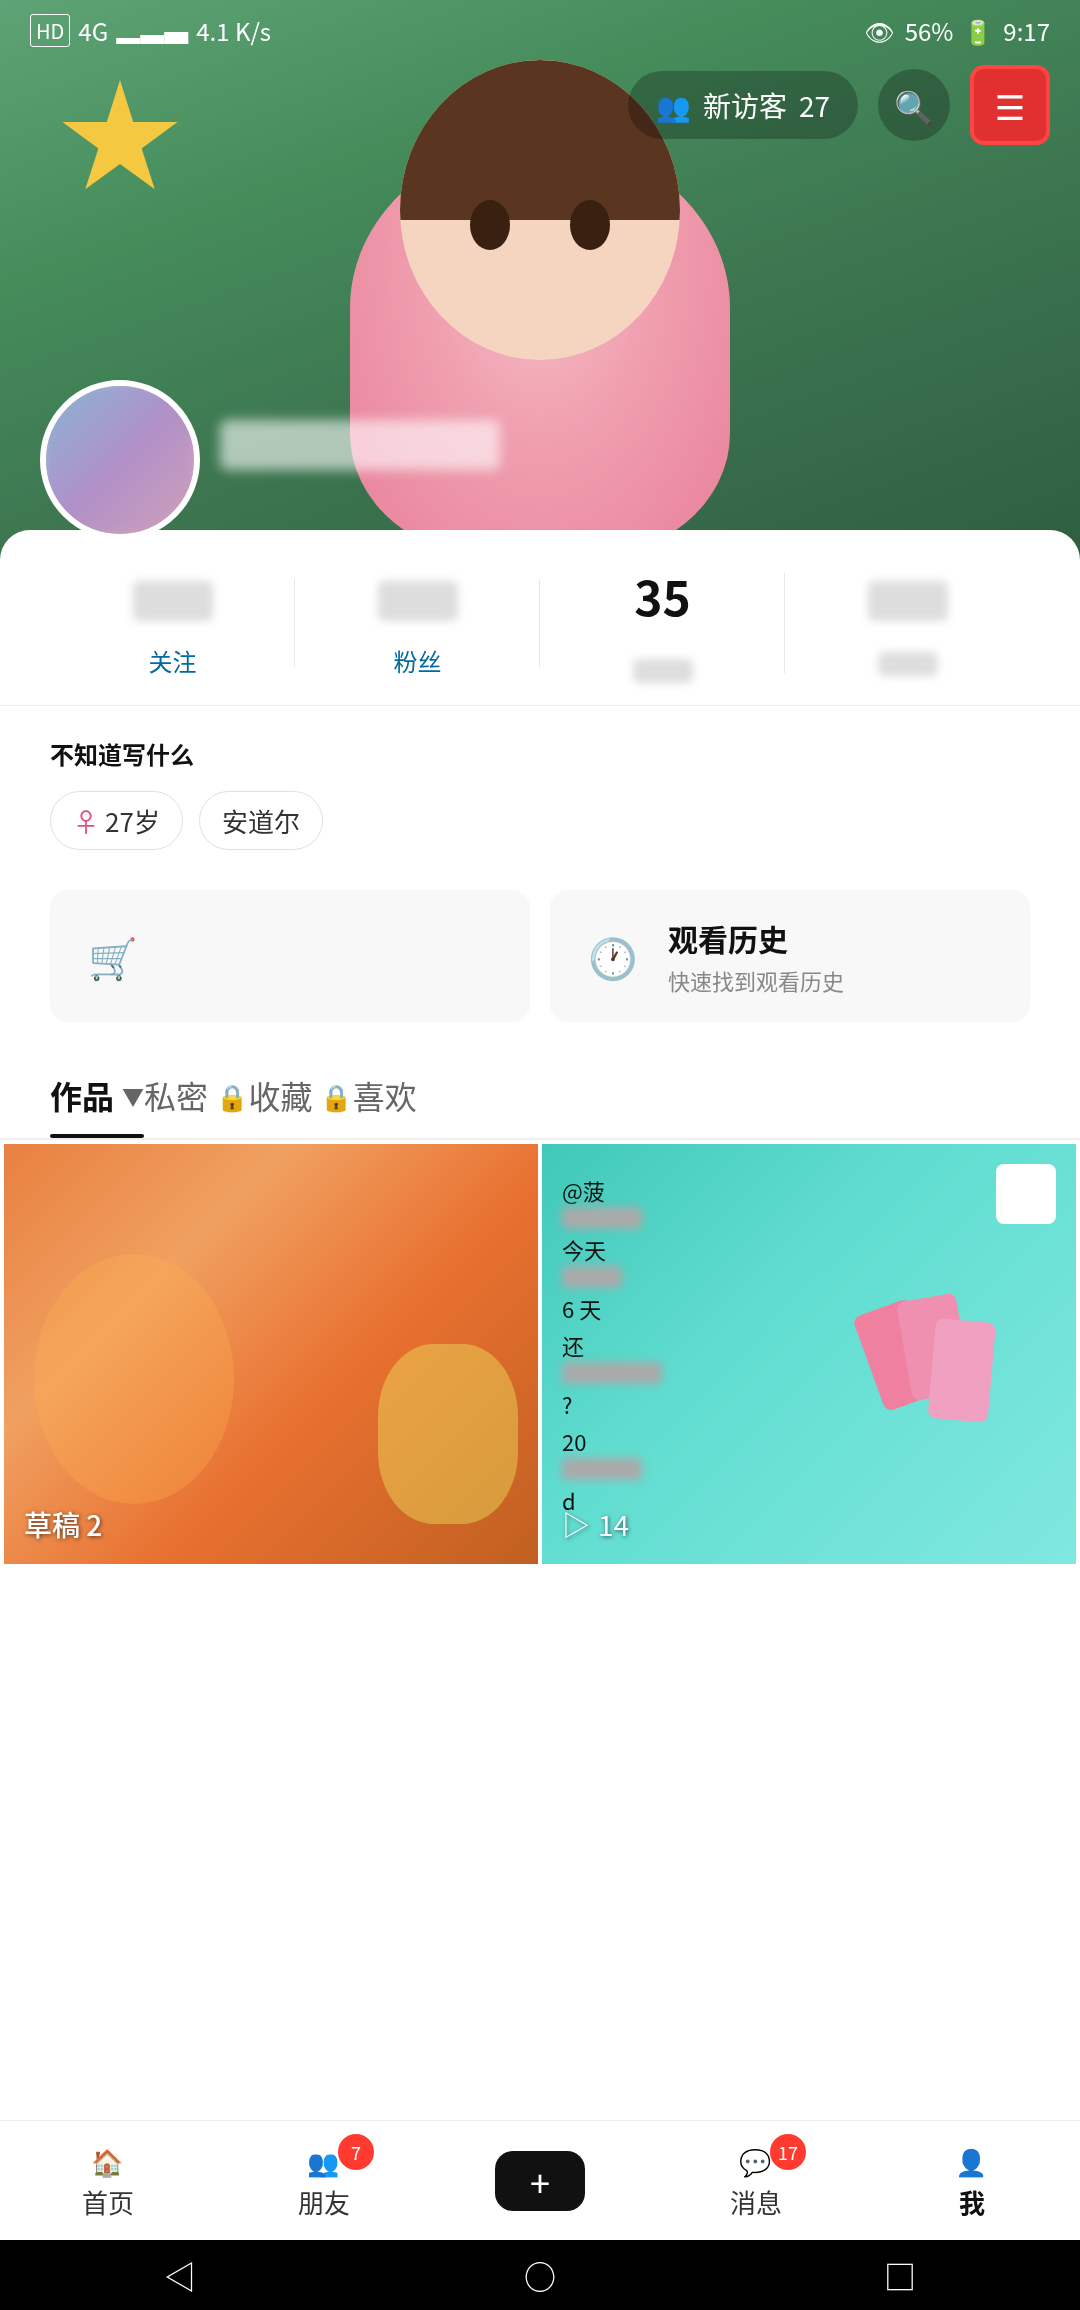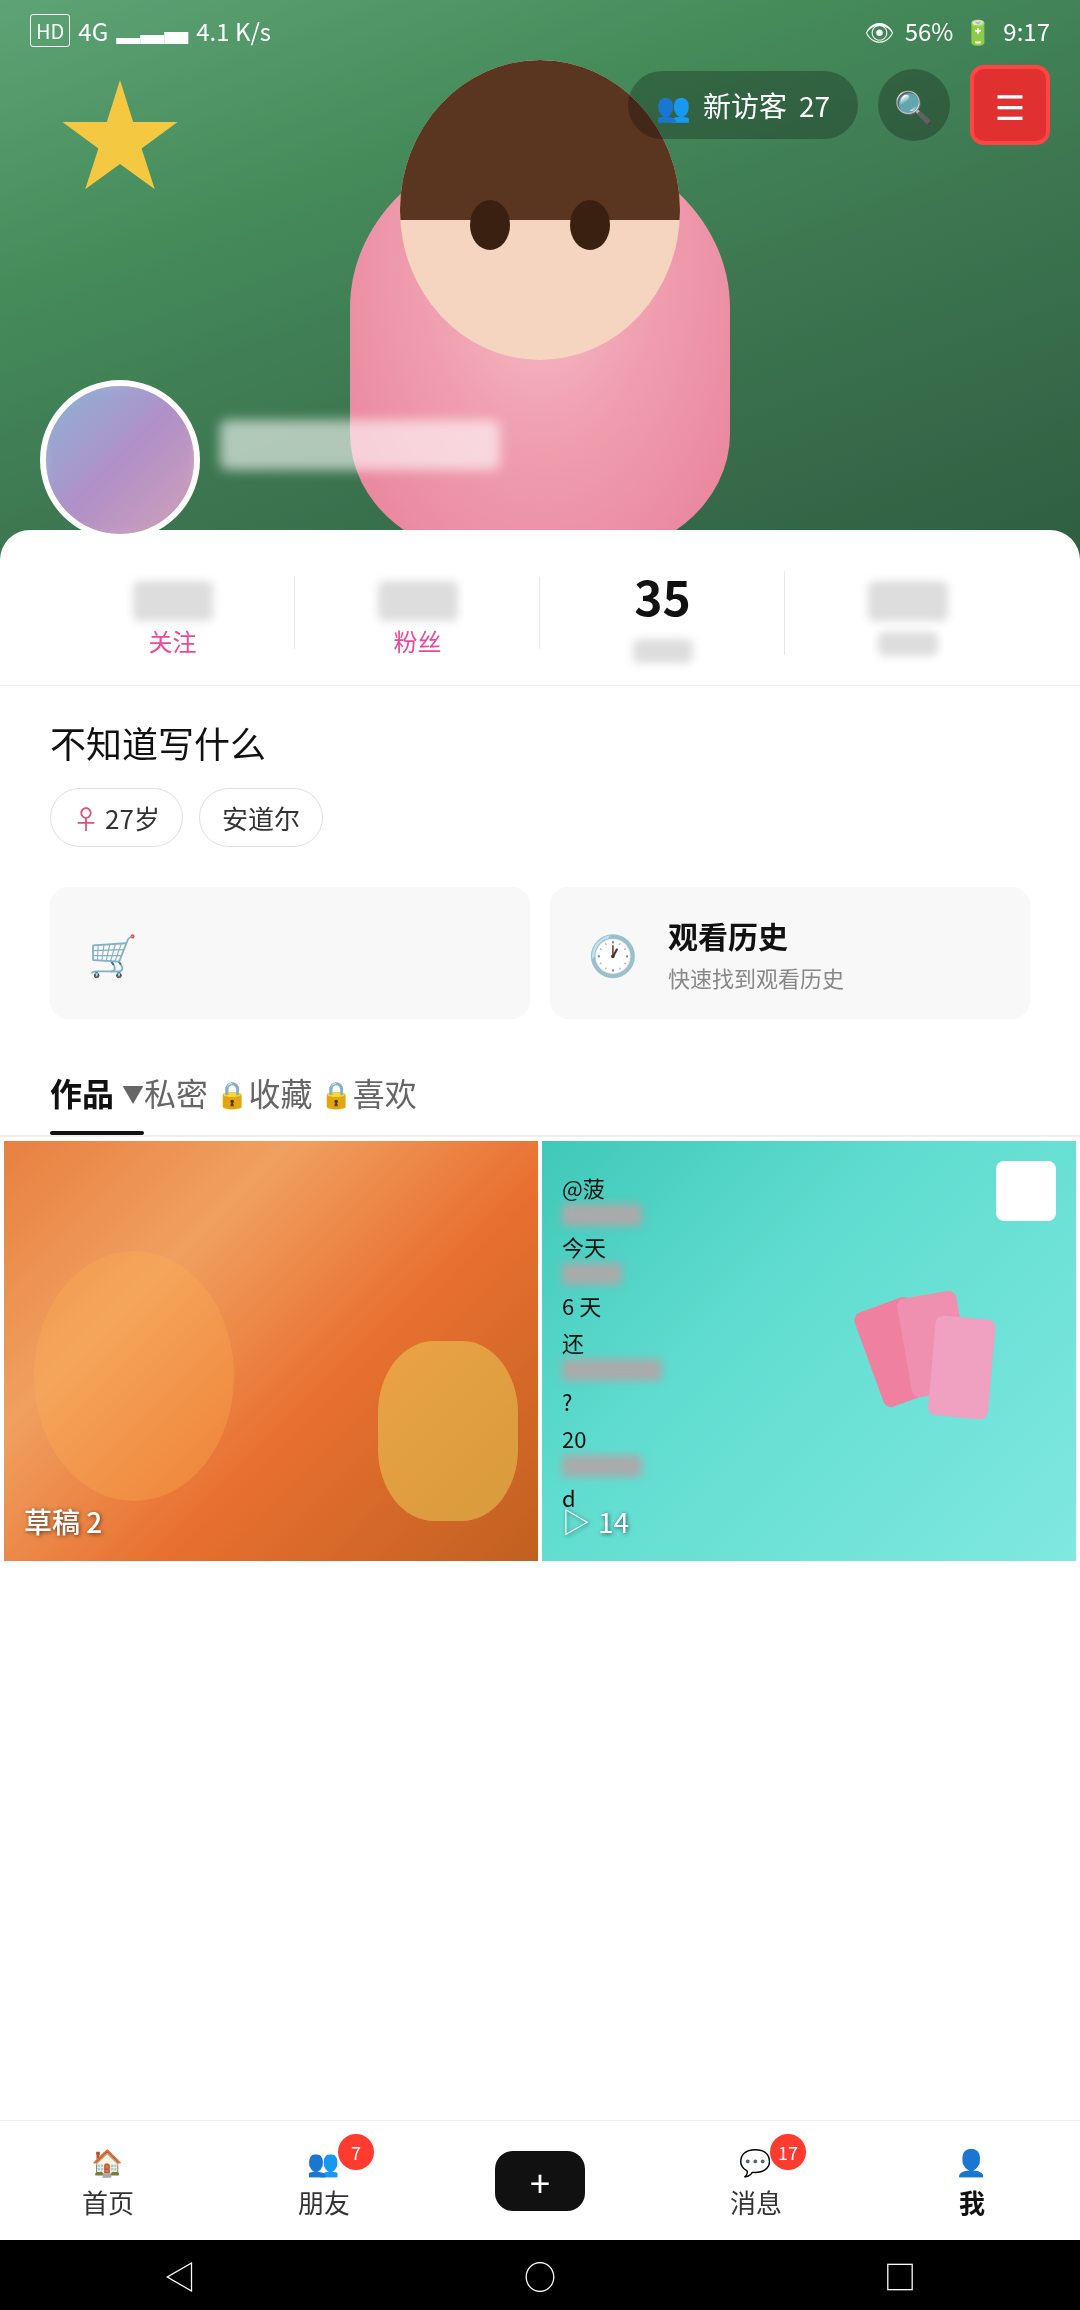--- a/index.html
+++ b/index.html
@@ -225,42 +225,42 @@
       background: #e8e8e8;
     }
     .stat-value {
       font-size: 38px;
       font-weight: bold;
       color: #111;
       display: block;
     }
     .stat-label {
       font-size: 24px;
-      color: #ec4899;
+      color: #0369a1;
       display: block;
-      margin-top: 0;
+      margin-top: 20px;
     }
     .stat-value-blurred {
       display: inline-block;
       width: 80px;
       height: 40px;
       background: #ddd;
       border-radius: 6px;
       filter: blur(4px);
       vertical-align: middle;
     }
 
     
     .bio-section {
       padding: 30px 50px 10px;
     }
     .bio-text {
-      font-size: 36px;
+      font-size: 24px;
       color: #111;
-      font-weight: 400;
+      font-weight: 700;
       margin-bottom: 20px;
     }
     .tags-row {
       display: flex;
       align-items: center;
       gap: 16px;
       flex-wrap: wrap;
     }
     .tag {
       display: flex;

